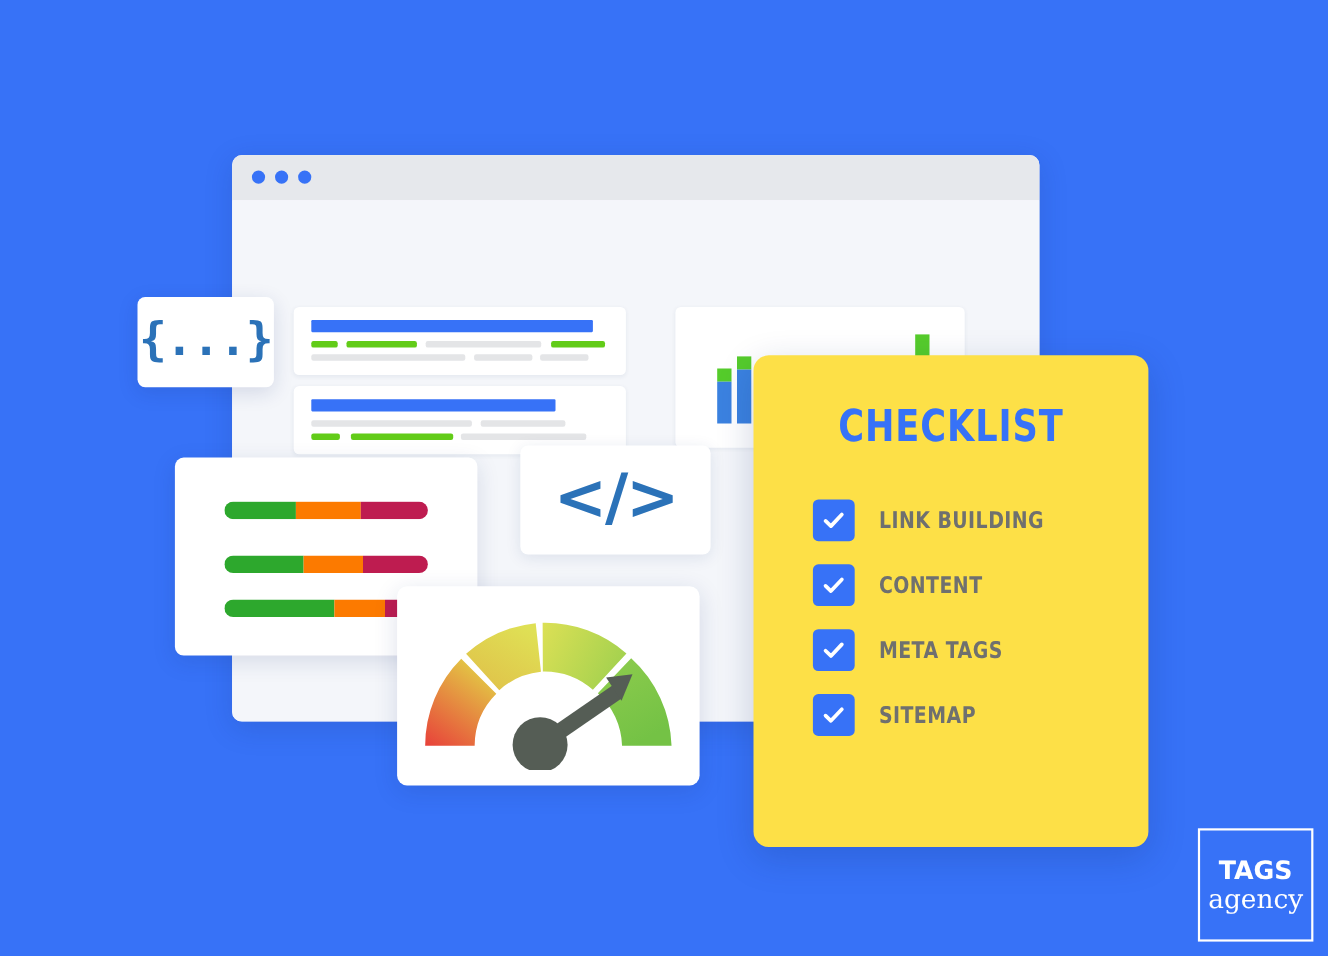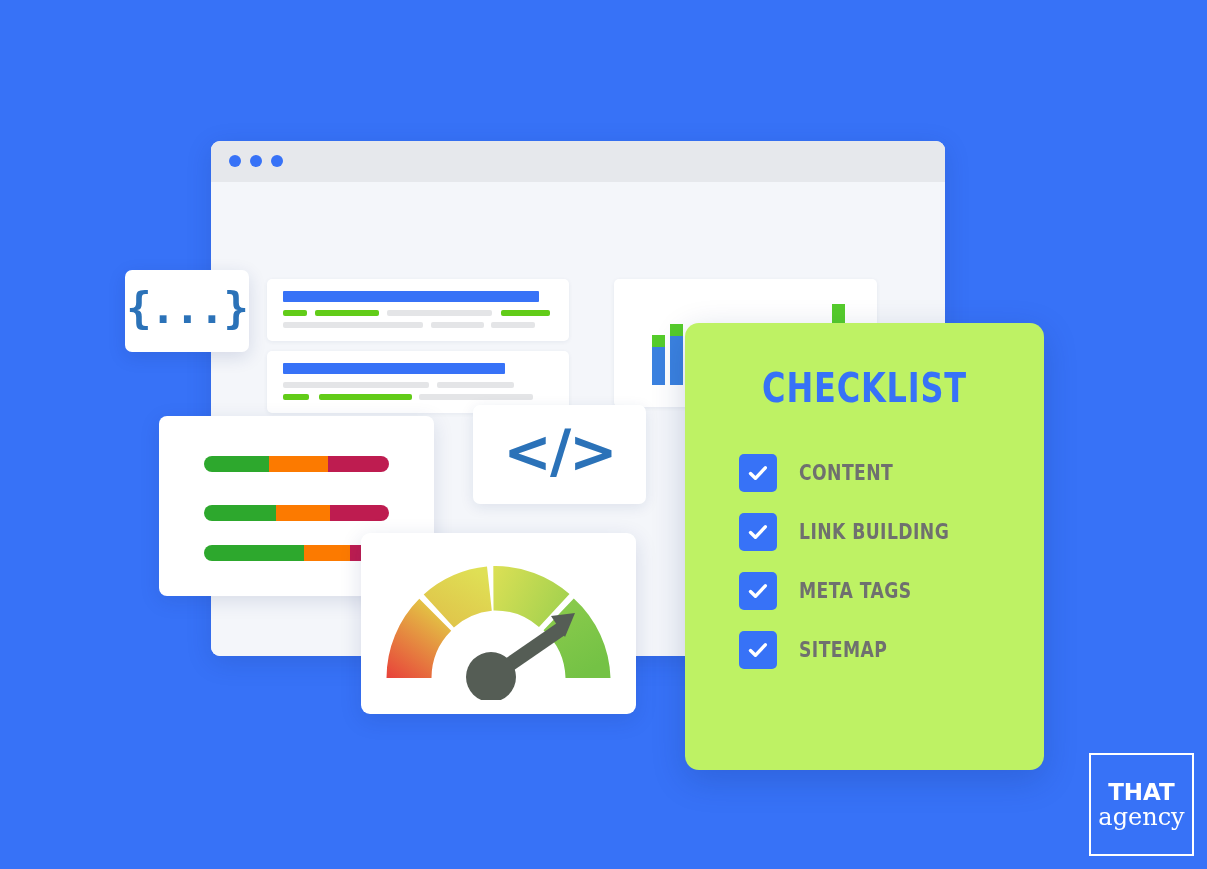--- a/index.html
+++ b/index.html
@@ -204,21 +204,21 @@
   }
   .gauge-svg { position: absolute; left: 14px; top: 14px; }
 
   
   .checklist-card {
     position: absolute;
     left: 685px;
     top: 323px;
     width: 359px;
     height: 447px;
-    background: #bef264;
+    background: #fde047;
     border-radius: 14px;
     box-shadow: 0 10px 34px rgba(15, 40, 105, 0.20);
     overflow: hidden;
   }
   .checklist-title {
     position: absolute;
     top: 42px;
     left: 0;
     width: 100%;
     text-align: center;
@@ -459,29 +459,29 @@
 
   <div class="checklist-card">
     <div class="checklist-title">CHECKLIST</div>
     <div class="checklist-items" id="checklist-items">
         <div class="check-row">
           <div class="checkbox">
             <svg width="22" height="22" viewBox="0 0 22 22">
               <path d="M3.5 11.6 L8.4 16.3 L18.3 5.8" stroke="#FFFFFF" stroke-width="3.4" stroke-linecap="round" stroke-linejoin="round" fill="none"></path>
             </svg>
           </div>
-          <div class="check-label">CONTENT</div>
+          <div class="check-label">LINK BUILDING</div>
         </div>
         <div class="check-row">
           <div class="checkbox">
             <svg width="22" height="22" viewBox="0 0 22 22">
               <path d="M3.5 11.6 L8.4 16.3 L18.3 5.8" stroke="#FFFFFF" stroke-width="3.4" stroke-linecap="round" stroke-linejoin="round" fill="none"></path>
             </svg>
           </div>
-          <div class="check-label">LINK BUILDING</div>
+          <div class="check-label">CONTENT</div>
         </div>
         <div class="check-row">
           <div class="checkbox">
             <svg width="22" height="22" viewBox="0 0 22 22">
               <path d="M3.5 11.6 L8.4 16.3 L18.3 5.8" stroke="#FFFFFF" stroke-width="3.4" stroke-linecap="round" stroke-linejoin="round" fill="none"></path>
             </svg>
           </div>
           <div class="check-label">META TAGS</div>
         </div>
         <div class="check-row">
@@ -489,17 +489,17 @@
             <svg width="22" height="22" viewBox="0 0 22 22">
               <path d="M3.5 11.6 L8.4 16.3 L18.3 5.8" stroke="#FFFFFF" stroke-width="3.4" stroke-linecap="round" stroke-linejoin="round" fill="none"></path>
             </svg>
           </div>
           <div class="check-label">SITEMAP</div>
         </div>
       </div>
   </div>
 
   <div class="logo">
-    <div class="logo-that">THAT</div>
+    <div class="logo-that">TAGS</div>
     <div class="logo-agency">agency</div>
   </div>
 
 </div>
 
 </body></html>

